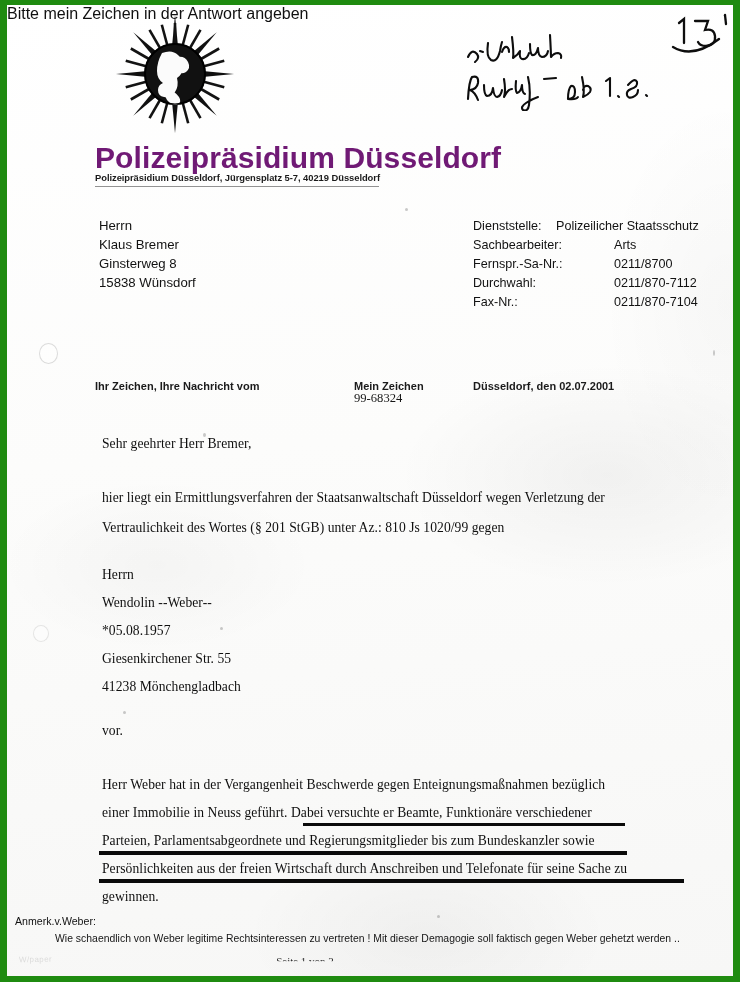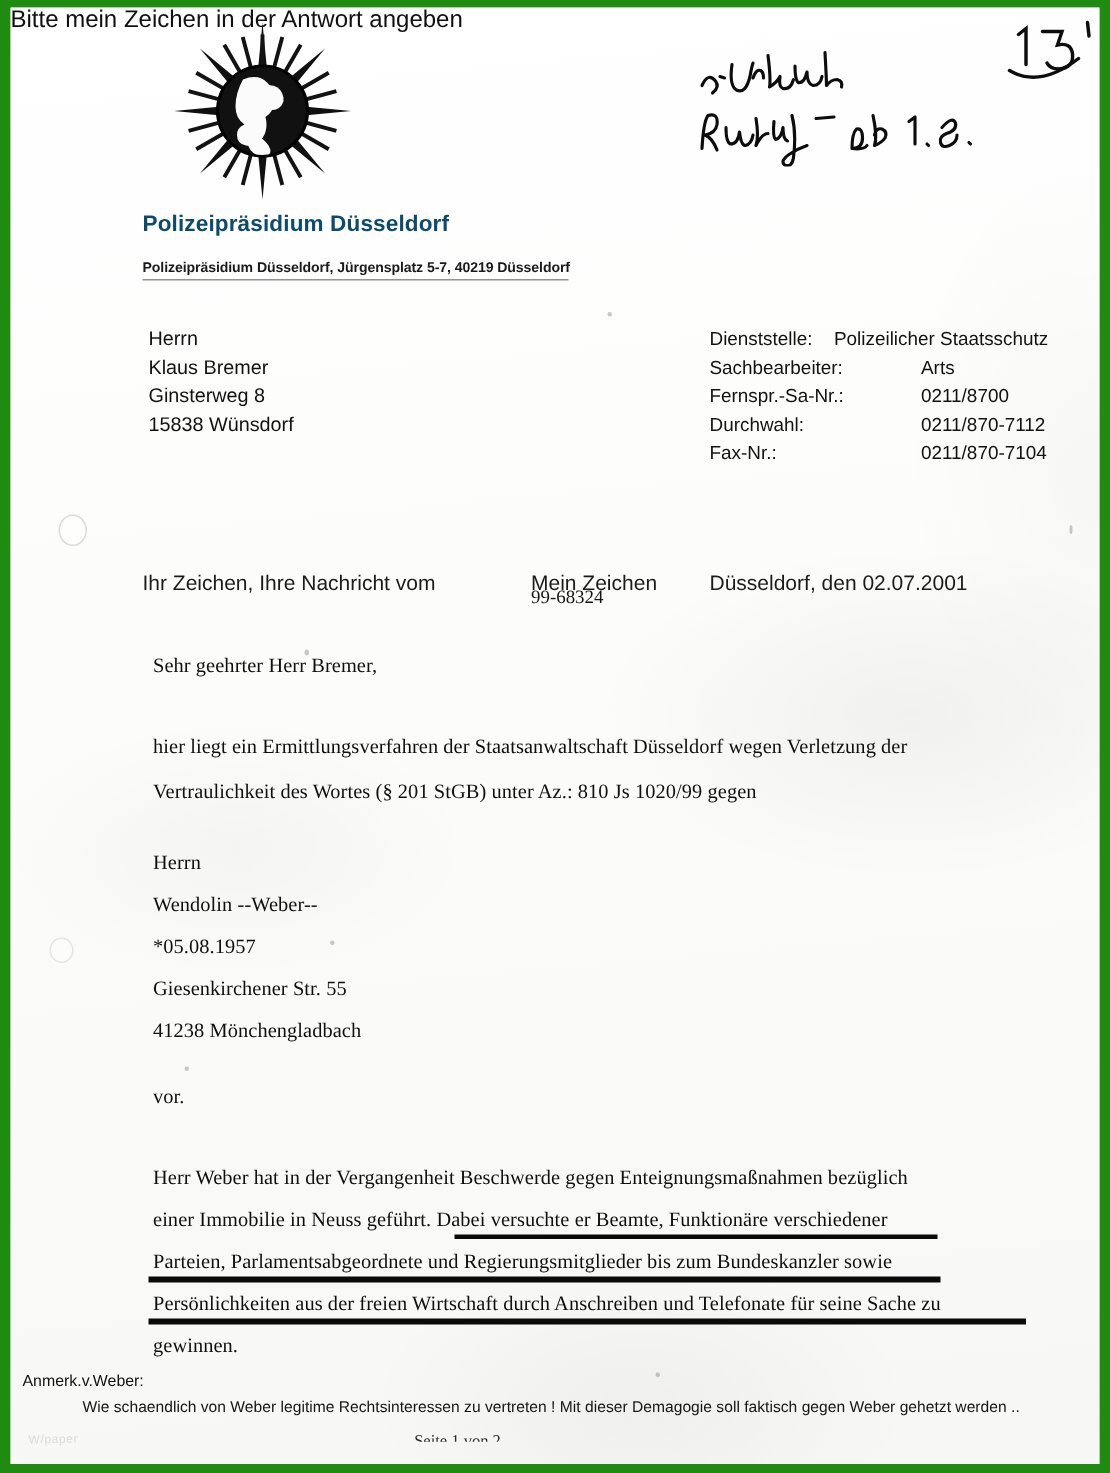--- a/index.html
+++ b/index.html
@@ -28,33 +28,33 @@
   }
   .layer{position:absolute;left:0;top:0;width:726px;height:971px;}
 
   
   .t{position:absolute;white-space:pre;color:#101010;}
   .serif{font-family:"Liberation Serif",serif;}
   .sans{font-family:"Liberation Sans",sans-serif;}
 
   
   #emblem{position:absolute;left:108px;top:8px;width:120px;height:122px;}
-  #org-title{left:88px;top:136px;font-size:15px;font-weight:bold;
-             letter-spacing:.1px;color:#0c4a6e;}
+  #org-title{left:88px;top:136px;font-size:30px;font-weight:bold;
+             letter-spacing:.1px;color:#701a75;}
   #org-address{left:88px;top:167px;font-size:9.4px;font-weight:bold;
                letter-spacing:-.05px;color:#1a1a1a;}
   #rule{position:absolute;left:88px;top:181px;width:284px;height:1px;
         background:rgba(40,40,40,.5);}
 
   
   .addr{left:92px;font-size:13.2px;color:#121212;}
   
   .ct-l{font-size:12.6px;color:#121212;left:466px;text-align:center;}
   .ct-r{font-size:12.6px;color:#121212;left:607px;}
-  .small-ref{font-size:14px;font-weight:normal;color:#1b1b1b;}
+  .small-ref{font-size:11px;font-weight:bold;color:#1b1b1b;}
   .mz{font-size:12.6px;color:#151515;}
 
   
   .body-t{font-size:13.6px;color:#0f0f0f;letter-spacing:.05px;}
   .bar{position:absolute;background:#0a0a0a;}
 
   
   #hand{position:absolute;left:455px;top:14px;width:265px;height:92px;}
   #pagenum{position:absolute;left:660px;top:6px;width:62px;height:48px;}
 

